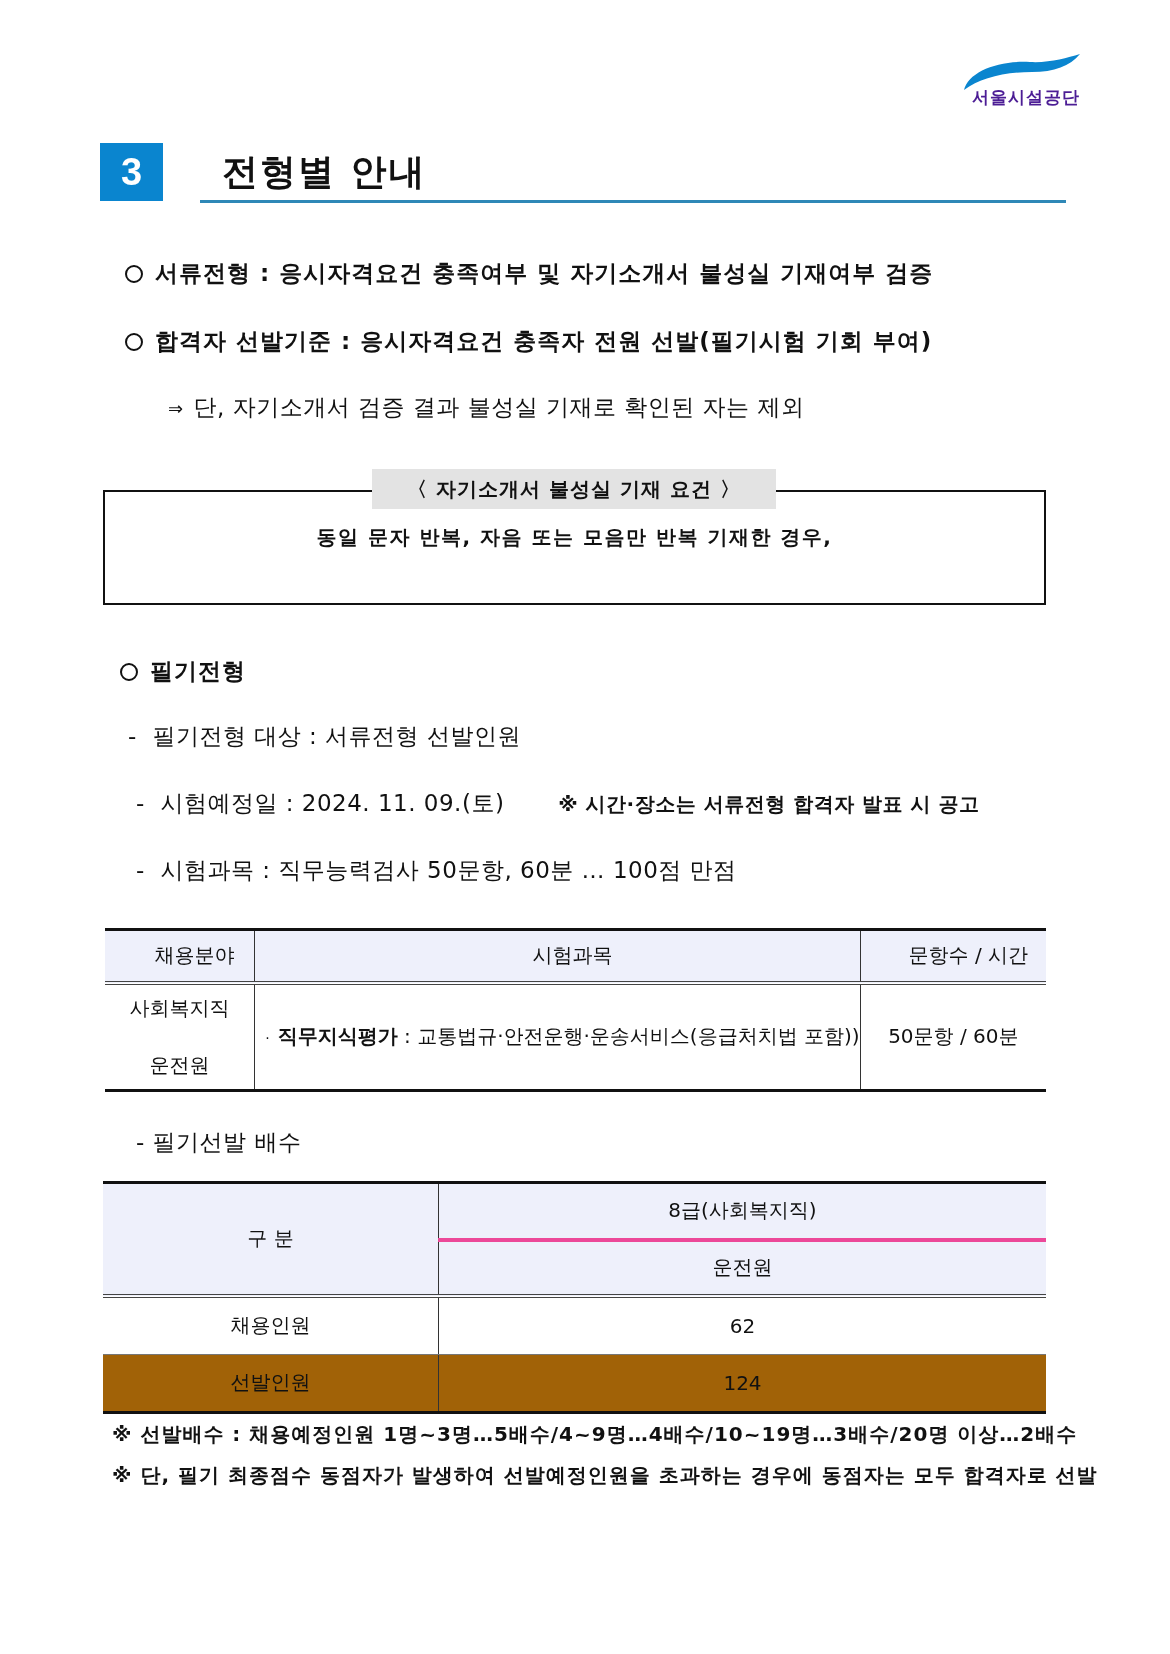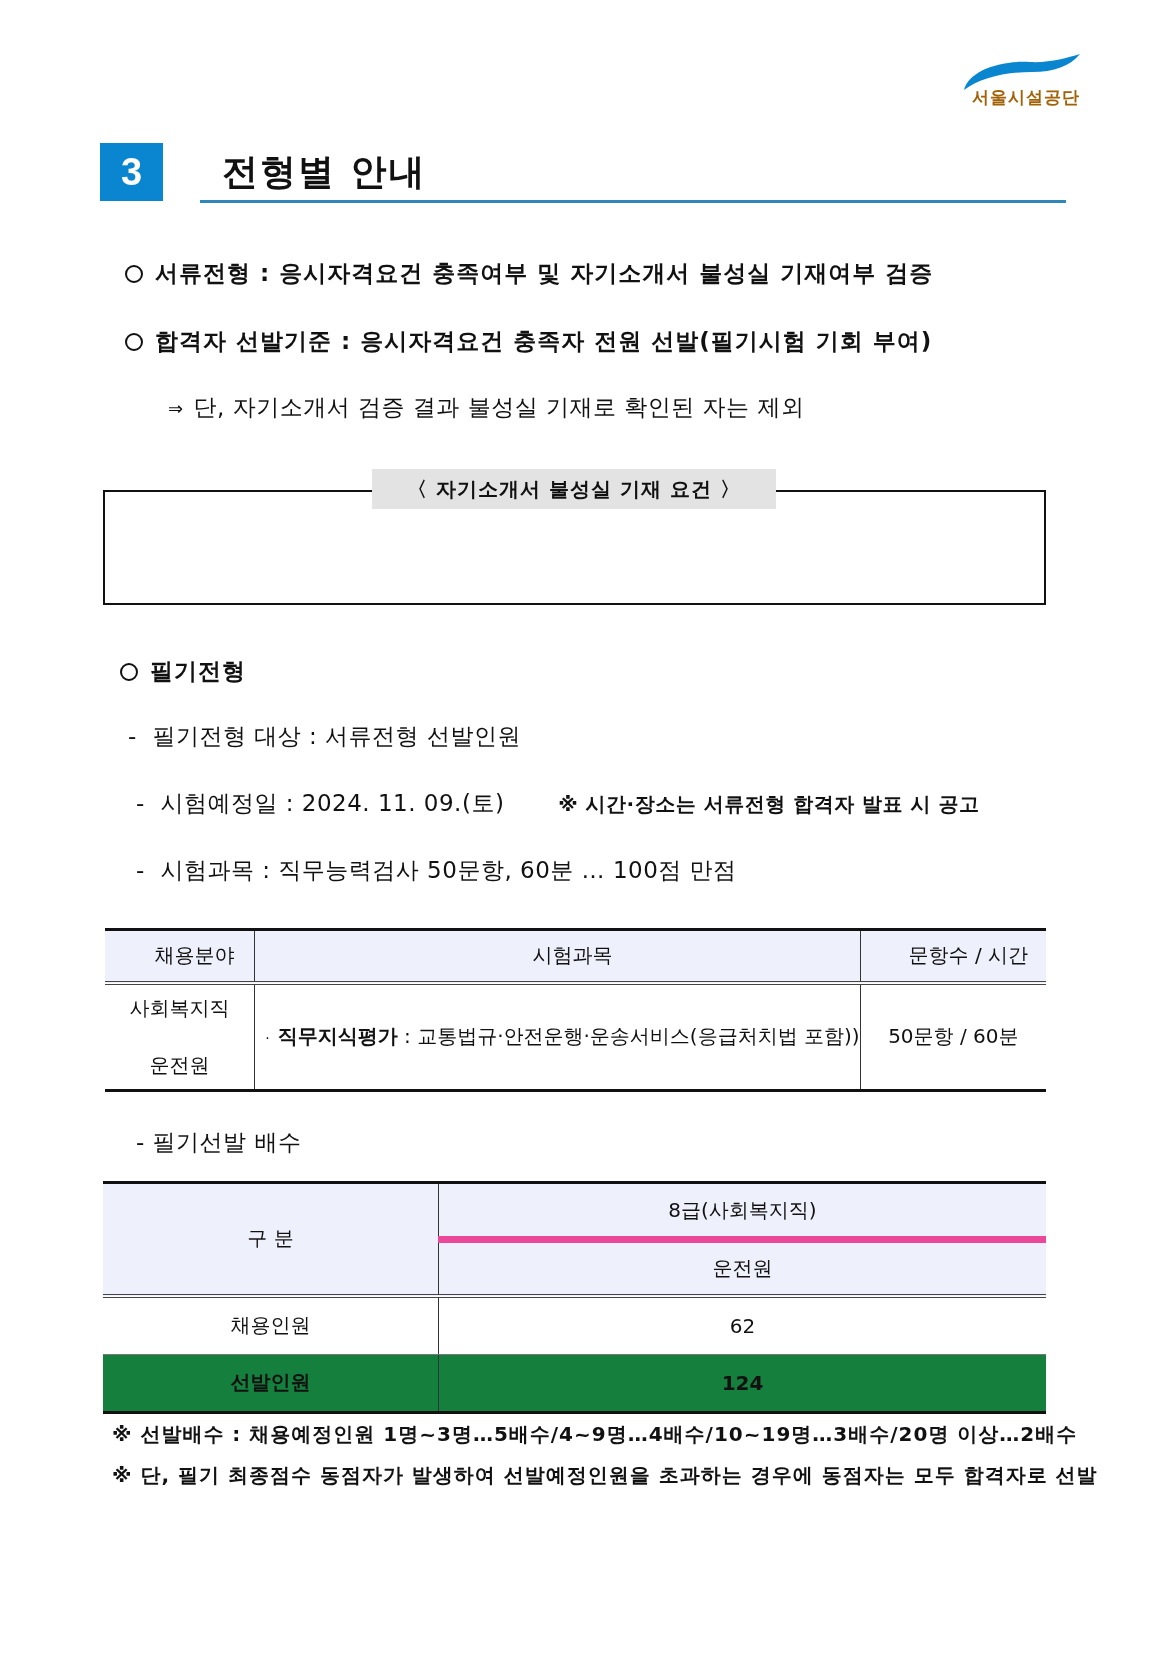--- a/index.html
+++ b/index.html
@@ -5,21 +5,21 @@
     html, body { margin: 0; padding: 0; }
     body {
       width: 1170px; height: 1654px; background: #ffffff; position: relative; overflow: hidden;
       font-family: "DejaVu Sans", "Liberation Sans", sans-serif; color: #111;
     }
     .abs { position: absolute; }
 
     
     .logo { left: 958px; top: 52px; width: 125px; height: 62px; }
     .logo svg { position: absolute; left: 0; top: 0; }
-    .logo-text { position: absolute; left: 14px; top: 34px; font-size: 17px; color: #a16207; letter-spacing: 1px; white-space: nowrap; font-weight: bold; }
+    .logo-text { position: absolute; left: 14px; top: 34px; font-size: 17px; color: #4c1d95; letter-spacing: 1px; white-space: nowrap; font-weight: bold; }
 
     
     .sec-num { left: 100px; top: 143px; width: 63px; height: 58px; background: #0a85cf; color: #fff;
       font-family: "Liberation Sans", sans-serif; font-size: 38px; font-weight: bold; text-align: center; line-height: 58px; }
     .sec-title { left: 222px; top: 148px; font-size: 36px; font-weight: bold; letter-spacing: 2px; white-space: nowrap; }
     .sec-rule { left: 200px; top: 200px; width: 866px; height: 3px; background: #2f88b7; }
 
     .line { white-space: nowrap; position: absolute; }
     .b { font-weight: bold; }
     .circ { display: inline-block; width: 18px; height: 18px; border: 2px solid #111; border-radius: 50%; vertical-align: -2px; margin-right: 12px; box-sizing: border-box; }
@@ -49,23 +49,23 @@
     .tbl1 .subj .dot { font-size: 14px; margin-right: 8px; }
 
     .tbl2 { left: 103px; top: 1181px; width: 943px; }
     .tbl2 th, .tbl2 td { font-size: 20px; }
     .tbl2 .hd { background: #eef0fb; }
     .tbl2 .top { border-top: 3px solid #111; }
     .tbl2 .r1 { height: 57px; }
     .tbl2 .r2 { height: 56px; border-bottom: 4px double #444; }
     .tbl2 .r2 td, .tbl2 .r2 th { border-bottom: 4px double #444; }
     .tbl2 .c1 { width: 335px; border-right: 1px solid #333; }
-    .tbl2 .sub-sep { border-bottom: 7px solid #ec4899; text-align: center; }
+    .tbl2 .sub-sep { border-bottom: 4px solid #ec4899; text-align: center; }
     .tbl2 .r3 td { height: 56px; border-bottom: 1px solid #777; }
-    .tbl2 .r4 td { height: 56px; background: #15803d; border-bottom: 3px solid #111; font-weight: bold; }
+    .tbl2 .r4 td { height: 56px; background: #a16207; border-bottom: 3px solid #111; font-weight: normal; }
 
     .note { font-size: 20px; font-weight: bold; letter-spacing: 1px; white-space: nowrap; position: absolute; }
   </style>
 </head>
 <body>
 
 <div class="abs logo">
   <svg width="125" height="40" viewBox="0 0 125 40">
     <path d="M6 38 C10 20, 40 8, 72 10 C92 11, 108 6, 122 2 C112 14, 96 20, 74 20 C46 20, 22 26, 6 38 Z" fill="#0a85cf"></path>
   </svg>
@@ -82,20 +82,21 @@
 
 <div class="line t-big" style="left:125px; top:326px;">
   <span class="circ"></span><span class="b">합격자 선발기준</span><span class="b"> : 응시자격요건 충족자 전원 선발(필기시험 기회 부여)</span>
 </div>
 
 <div class="line t-mid" style="left:168px; top:392px;">
   <span style="font-size:18px; margin-right:10px;">⇒</span><span>단, 자기소개서 검증 결과 불성실 기재로 확인된 자는 제외</span>
 </div>
 
 <div class="abs notice">
+  <div class="notice-line" style="top:32px;">동일 문자 반복, 자음 또는 모음만 반복 기재한 경우,</div>
 </div>
 <div class="abs notice-head">〈 자기소개서 불성실 기재 요건 〉</div>
 
 <div class="line t-big" style="left:120px; top:656px;">
   <span class="circ"></span><span class="b">필기전형</span>
 </div>
 
 <div class="line t-mid" style="left:128px; top:721px;">
   <span>-</span>&nbsp;&nbsp;<span>필기전형 대상 : 서류전형 선발인원</span>
 </div>

